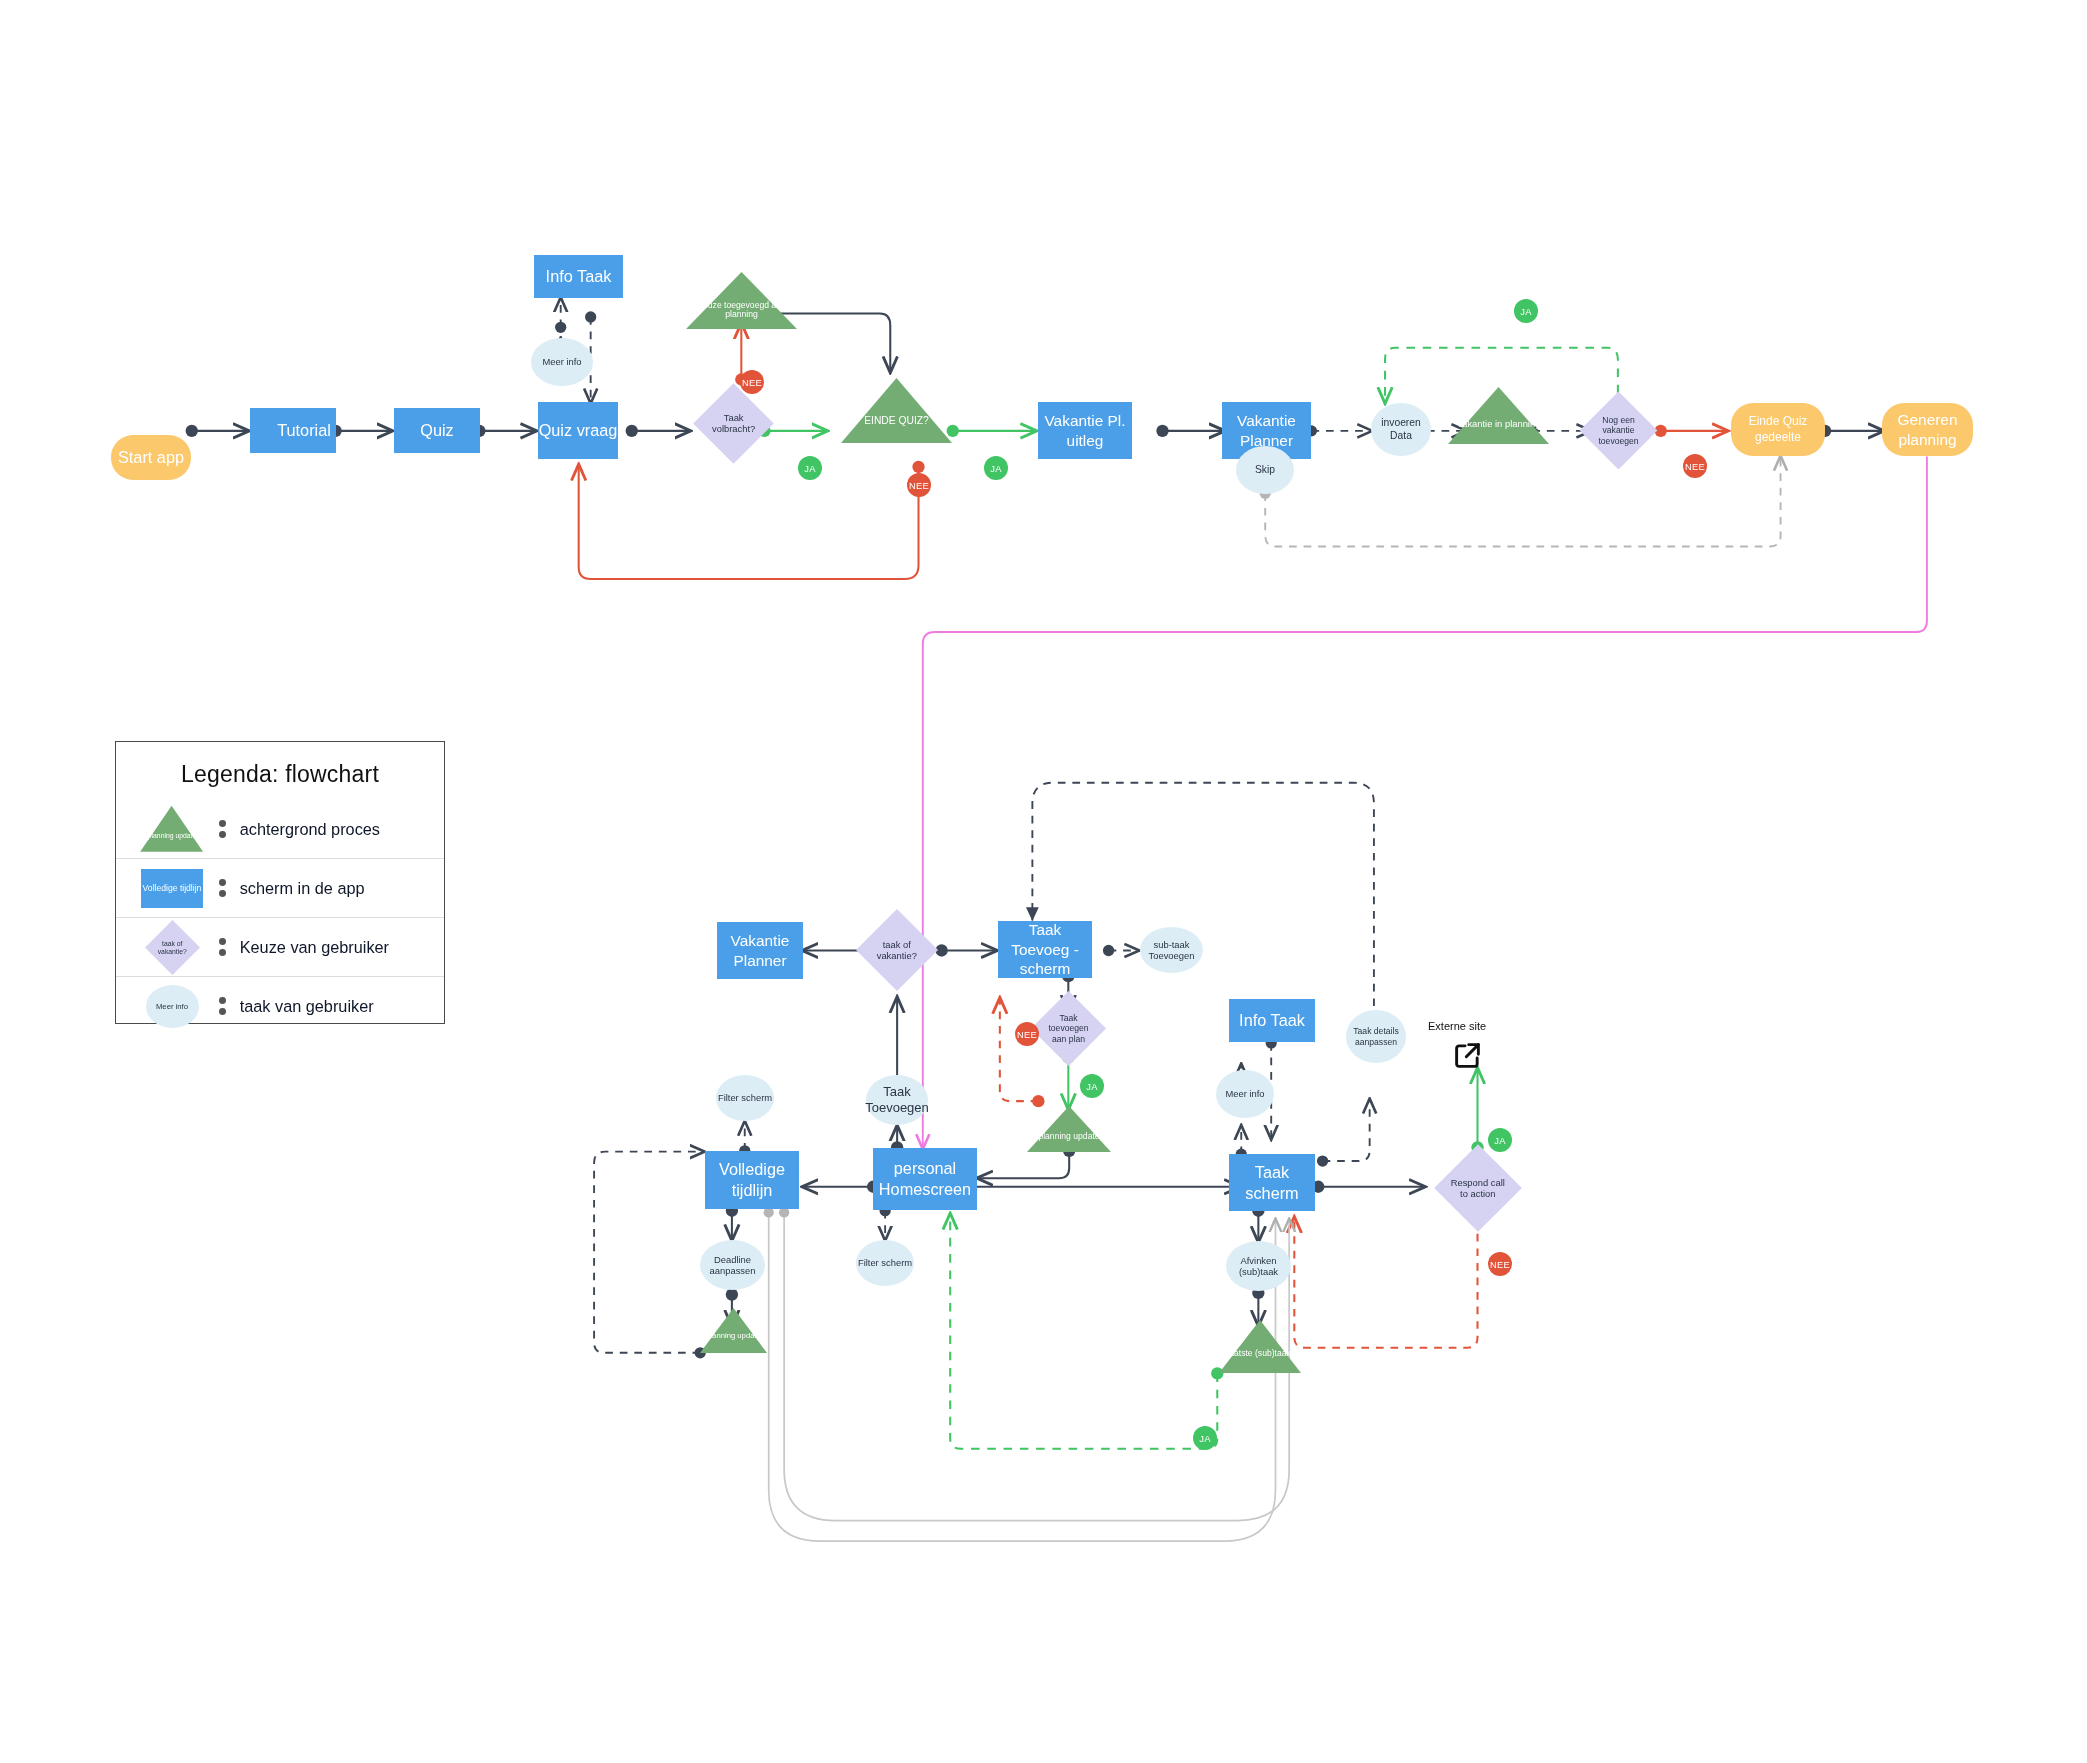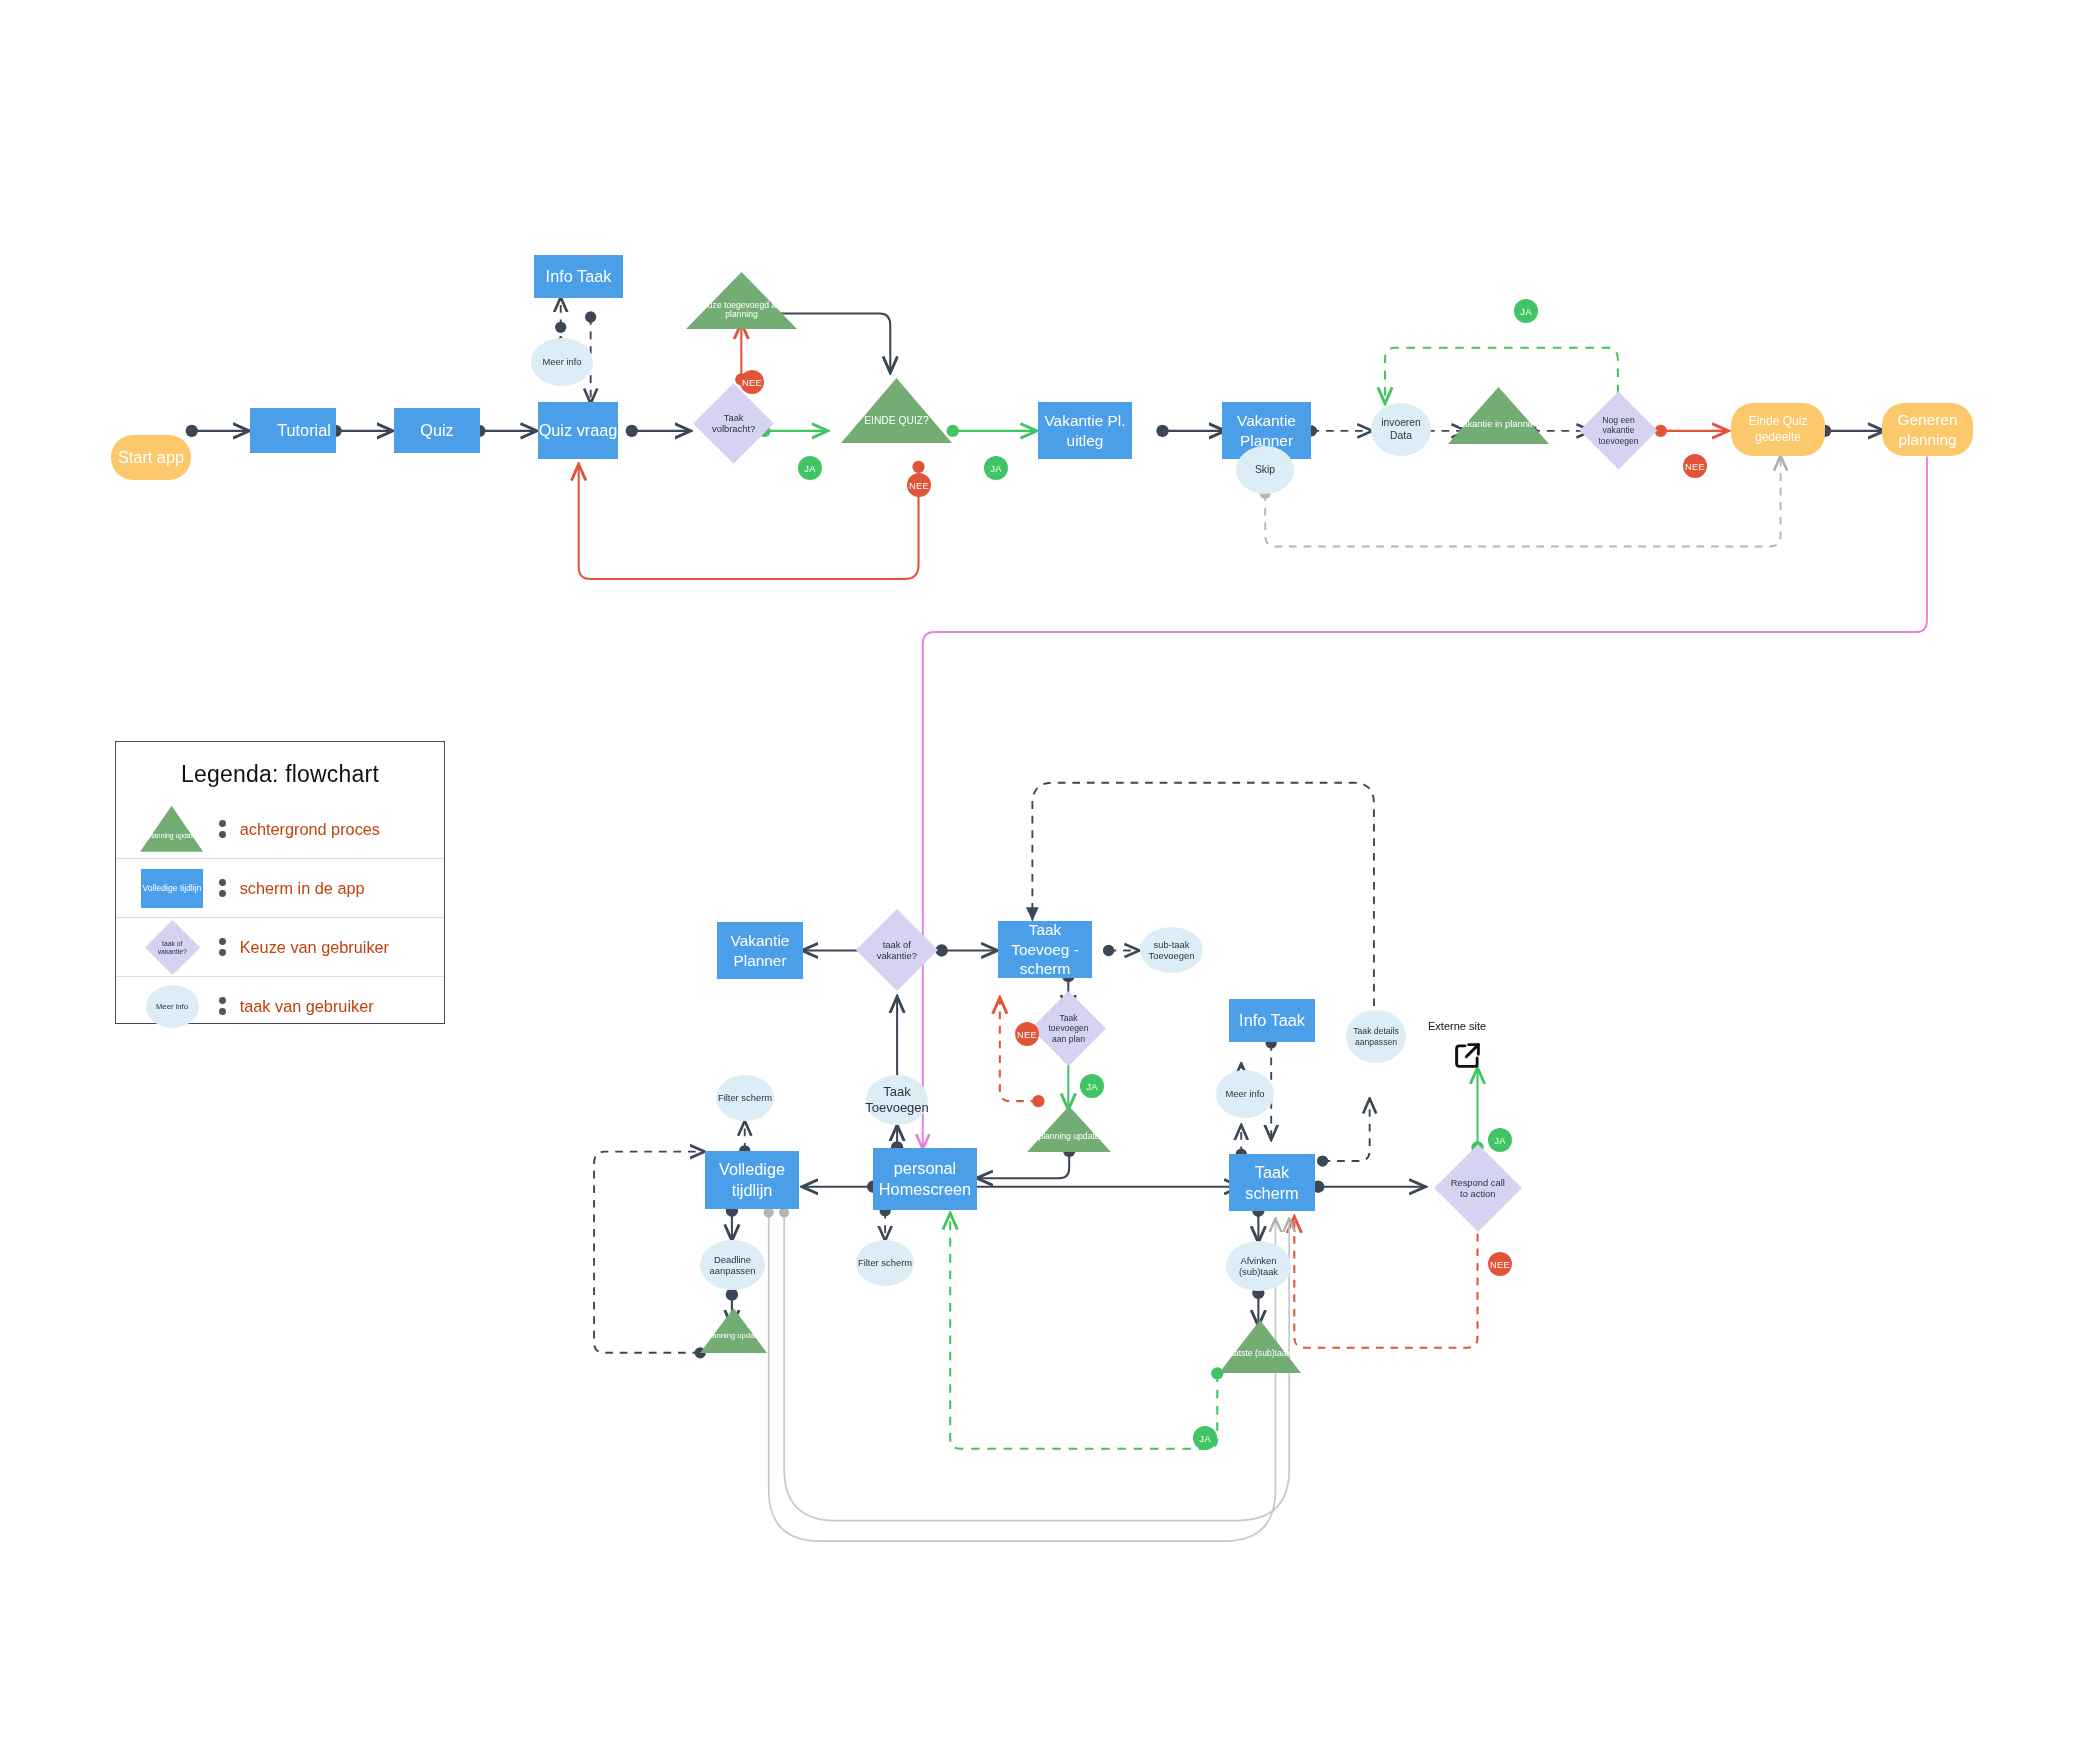--- a/index.html
+++ b/index.html
@@ -41,21 +41,21 @@
   .legsample .lbl-tri{position:relative;z-index:2;color:#fff;font-size:6.8px;margin-top:13.7px;line-height:1.15;}
   .legsample .rect2{width:62px;height:39px;background:#4A9FE8;color:#fff;font-size:8.6px;
              display:flex;align-items:center;justify-content:center;line-height:1.2;}
   .legsample .dia2{width:39px;height:39px;background:#D5D2F2;transform:rotate(45deg);
              display:flex;align-items:center;justify-content:center;}
   .legsample .dia2 span{transform:rotate(-45deg);font-size:6.8px;color:#2b3445;line-height:1.15;}
   .legsample .ell2{width:53px;height:43px;background:#DCEDF5;border-radius:50%;
              display:flex;align-items:center;justify-content:center;font-size:7.7px;color:#2b3445;}
   .dots{flex:0 0 17px;display:flex;flex-direction:column;gap:4.3px;align-items:center;margin:0 8.6px 0 5.1px;}
   .dots i{width:6.8px;height:6.8px;border-radius:50%;background:#555;display:block;}
-  .legtext{font-size:16.3px;color:#c2410c;}
+  .legtext{font-size:16.3px;color:#0f172a;}
 
   .ext-label{position:absolute;font-size:11px;color:#111;}
   .ext-icon{position:absolute;}
 </style>
 </head>
 <body>
 
 <div id="canvas">
 
   <svg class="edges" viewBox="0 0 2438 2060">

